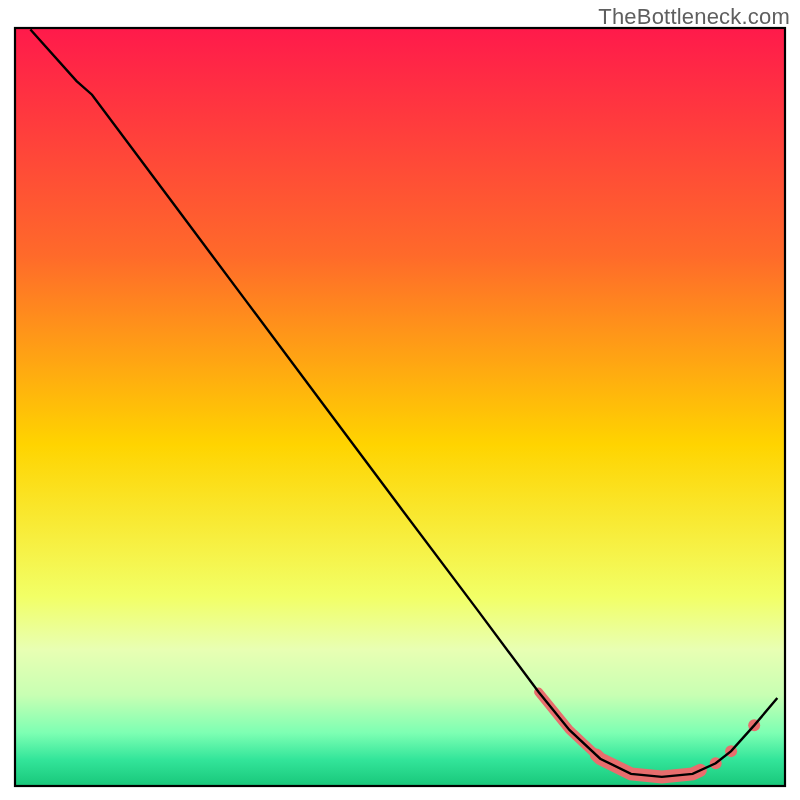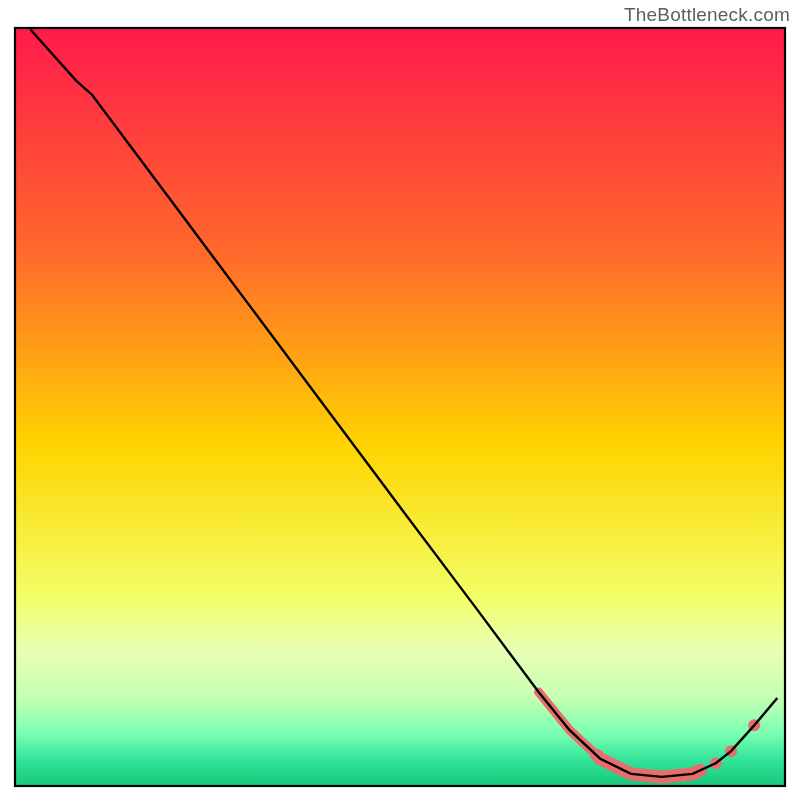--- a/index.html
+++ b/index.html
@@ -13,21 +13,21 @@
   }
   .wrap {
     position: relative;
     width: 800px;
     height: 800px;
   }
   .attribution {
     position: absolute;
     top: 4px;
     right: 10px;
-    font-size: 19px;
+    font-size: 22px;
     font-weight: 400;
     color: #5f5f5f;
     letter-spacing: 0.2px;
   }
   svg {
     position: absolute;
     top: 0;
     left: 0;
   }
 </style>

